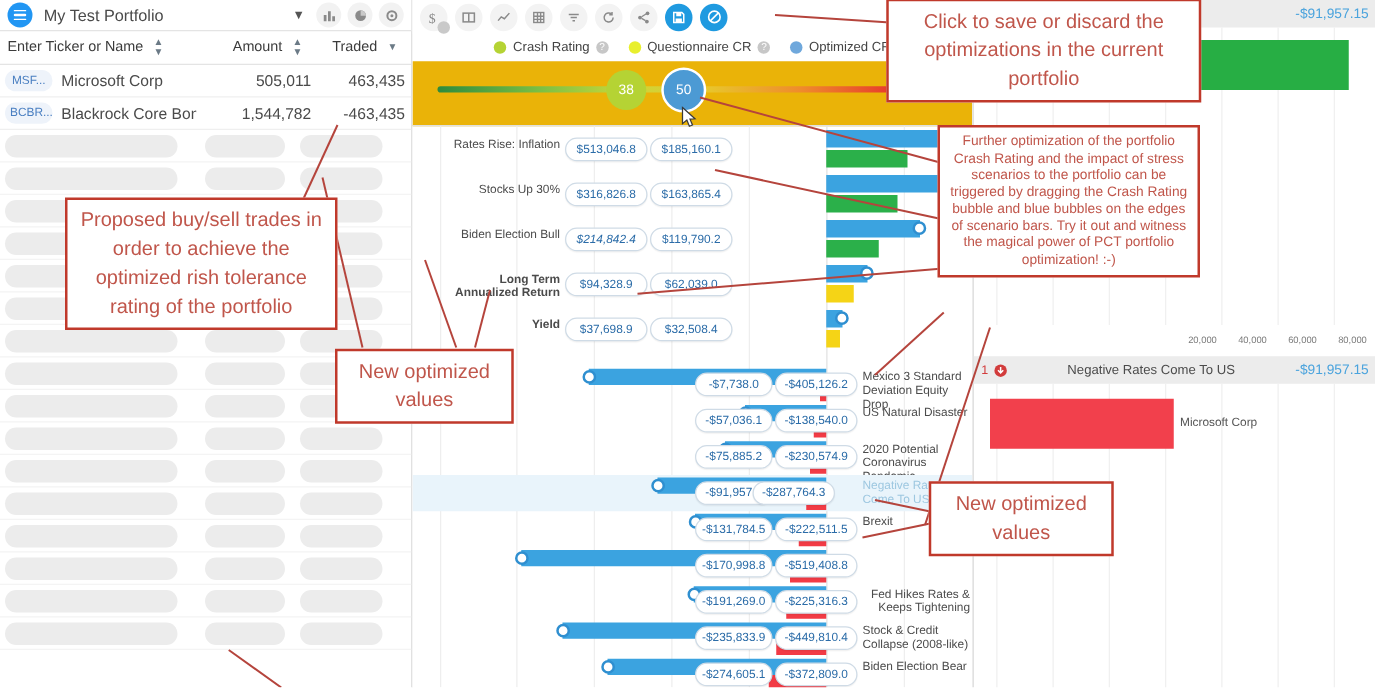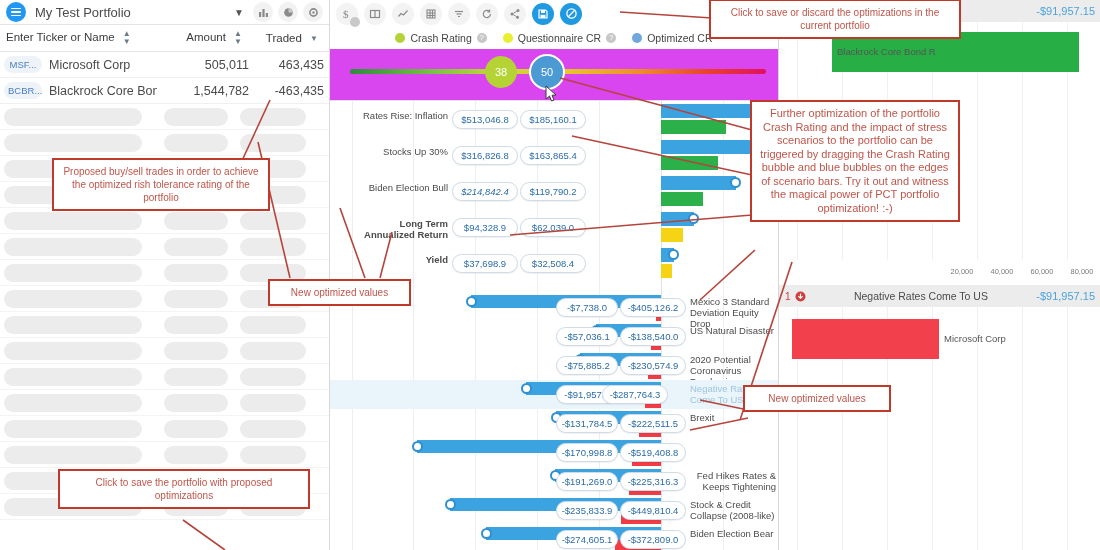--- a/index.html
+++ b/index.html
@@ -58,21 +58,21 @@
   .tb .badge{ position:absolute; right:-2px; bottom:-2px; width:10px;height:10px;
     border-radius:50%; background:#c9c9c9; }
 
   .legend{ height:22px; display:flex; align-items:center; justify-content:center;
     gap:16px; font-size:10.5px; color:#444; }
   .lg{ display:flex; align-items:center; gap:5px; }
   .dot{ width:10px; height:10px; border-radius:50%; }
   .qm{ width:10px;height:10px;border-radius:50%;background:#c7c7c7;color:#fff;
     font-size:8px; line-height:10px; text-align:center; cursor:pointer; }
 
-  .slider-wrap{ position:relative; height:52px; background:#d946ef;
+  .slider-wrap{ position:relative; height:52px; background:#eab308;
     border-bottom:1px solid #e0e0e0;text-align:right; }
   .track{ position:absolute; left:20px; right:12px; top:20px; height:5px;
     border-radius:3px;
     background:linear-gradient(to right,#2e8b3d 0%,#7cc044 20%,#c9d83a 36%,
       #e8c62c 52%,#ef8b2c 70%,#e8412c 86%,#e01060 100%); }
   .bub{ position:absolute; border-radius:50%; display:flex; align-items:center;
     justify-content:center; color:#fff; font-size:11px; cursor:pointer; }
   .bub-green{ width:32px;height:32px; background:#b5d334; left:155px; top:7px; }
   .bub-blue{ width:36px;height:36px; background:#4c9ad4; left:199px; top:5px;
     border:2px solid #fff; }
@@ -118,21 +118,21 @@
   .rgrid{ position:absolute; top:0; bottom:0; width:1px; background:#f0f0f0; }
   .rbar{ position:absolute; height:40px; }
   .rbar.green{ background:#27ae44; }
   .rbar.red{ background:#f2404c; }
   .rname{ position:absolute; font-size:9.5px; color:#555; }
   .ticks{ position:absolute; display:flex; font-size:7.5px; color:#7a7a7a; }
   .ticks span{ width:40px; text-align:center; }
 
   
   .cal{ position:absolute; border:2.5px solid #c0392b; background:#fff;
-    color:#c0564b; font-size:10px; line-height:13px; text-align:center;
+    color:#c0564b; font-size:16px; line-height:23px; text-align:center;
     padding:5px 7px; z-index:40; }
   svg.lines{ position:absolute; left:0; top:0; width:1100px; height:550px;
     pointer-events:none; z-index:35; }
 </style>
 </head>
 <body>
 
 <div id="app">
 
   <div class="left-panel">
@@ -572,18 +572,17 @@
       <line x1="752" y1="215" x2="510" y2="235"></line>
       <line x1="755" y1="250" x2="700" y2="300"></line>
       <line x1="792" y1="262" x2="740" y2="420"></line>
       <line x1="748" y1="410" x2="700" y2="400"></line>
       <line x1="748" y1="418" x2="690" y2="430"></line>
     </g>
   </svg>
 
   <div class="cal" style="left:52px; top:158px; width:218px;">Proposed buy/sell trades in order to achieve the optimized rish tolerance rating of the portfolio</div>
   <div class="cal" style="left:268px; top:279px; width:143px;">New optimized values</div>
-  <div class="cal" style="left:58px; top:469px; width:252px;">Click to save the portfolio with proposed optimizations</div>
   <div class="cal" style="left:709px; top:-1px; width:252px;">Click to save or discard the optimizations in the current portfolio</div>
   <div class="cal" style="left:750px; top:100px; width:210px; font-size:11px; line-height:13.5px;">Further optimization of the portfolio Crash Rating and the impact of stress scenarios to the portfolio can be triggered by dragging the Crash Rating bubble and blue bubbles on the edges of scenario bars. Try it out and witness the magical power of PCT portfolio optimization! :-)</div>
   <div class="cal" style="left:743px; top:385px; width:148px;">New optimized values</div>
 
 </div>
 
 </body></html>

